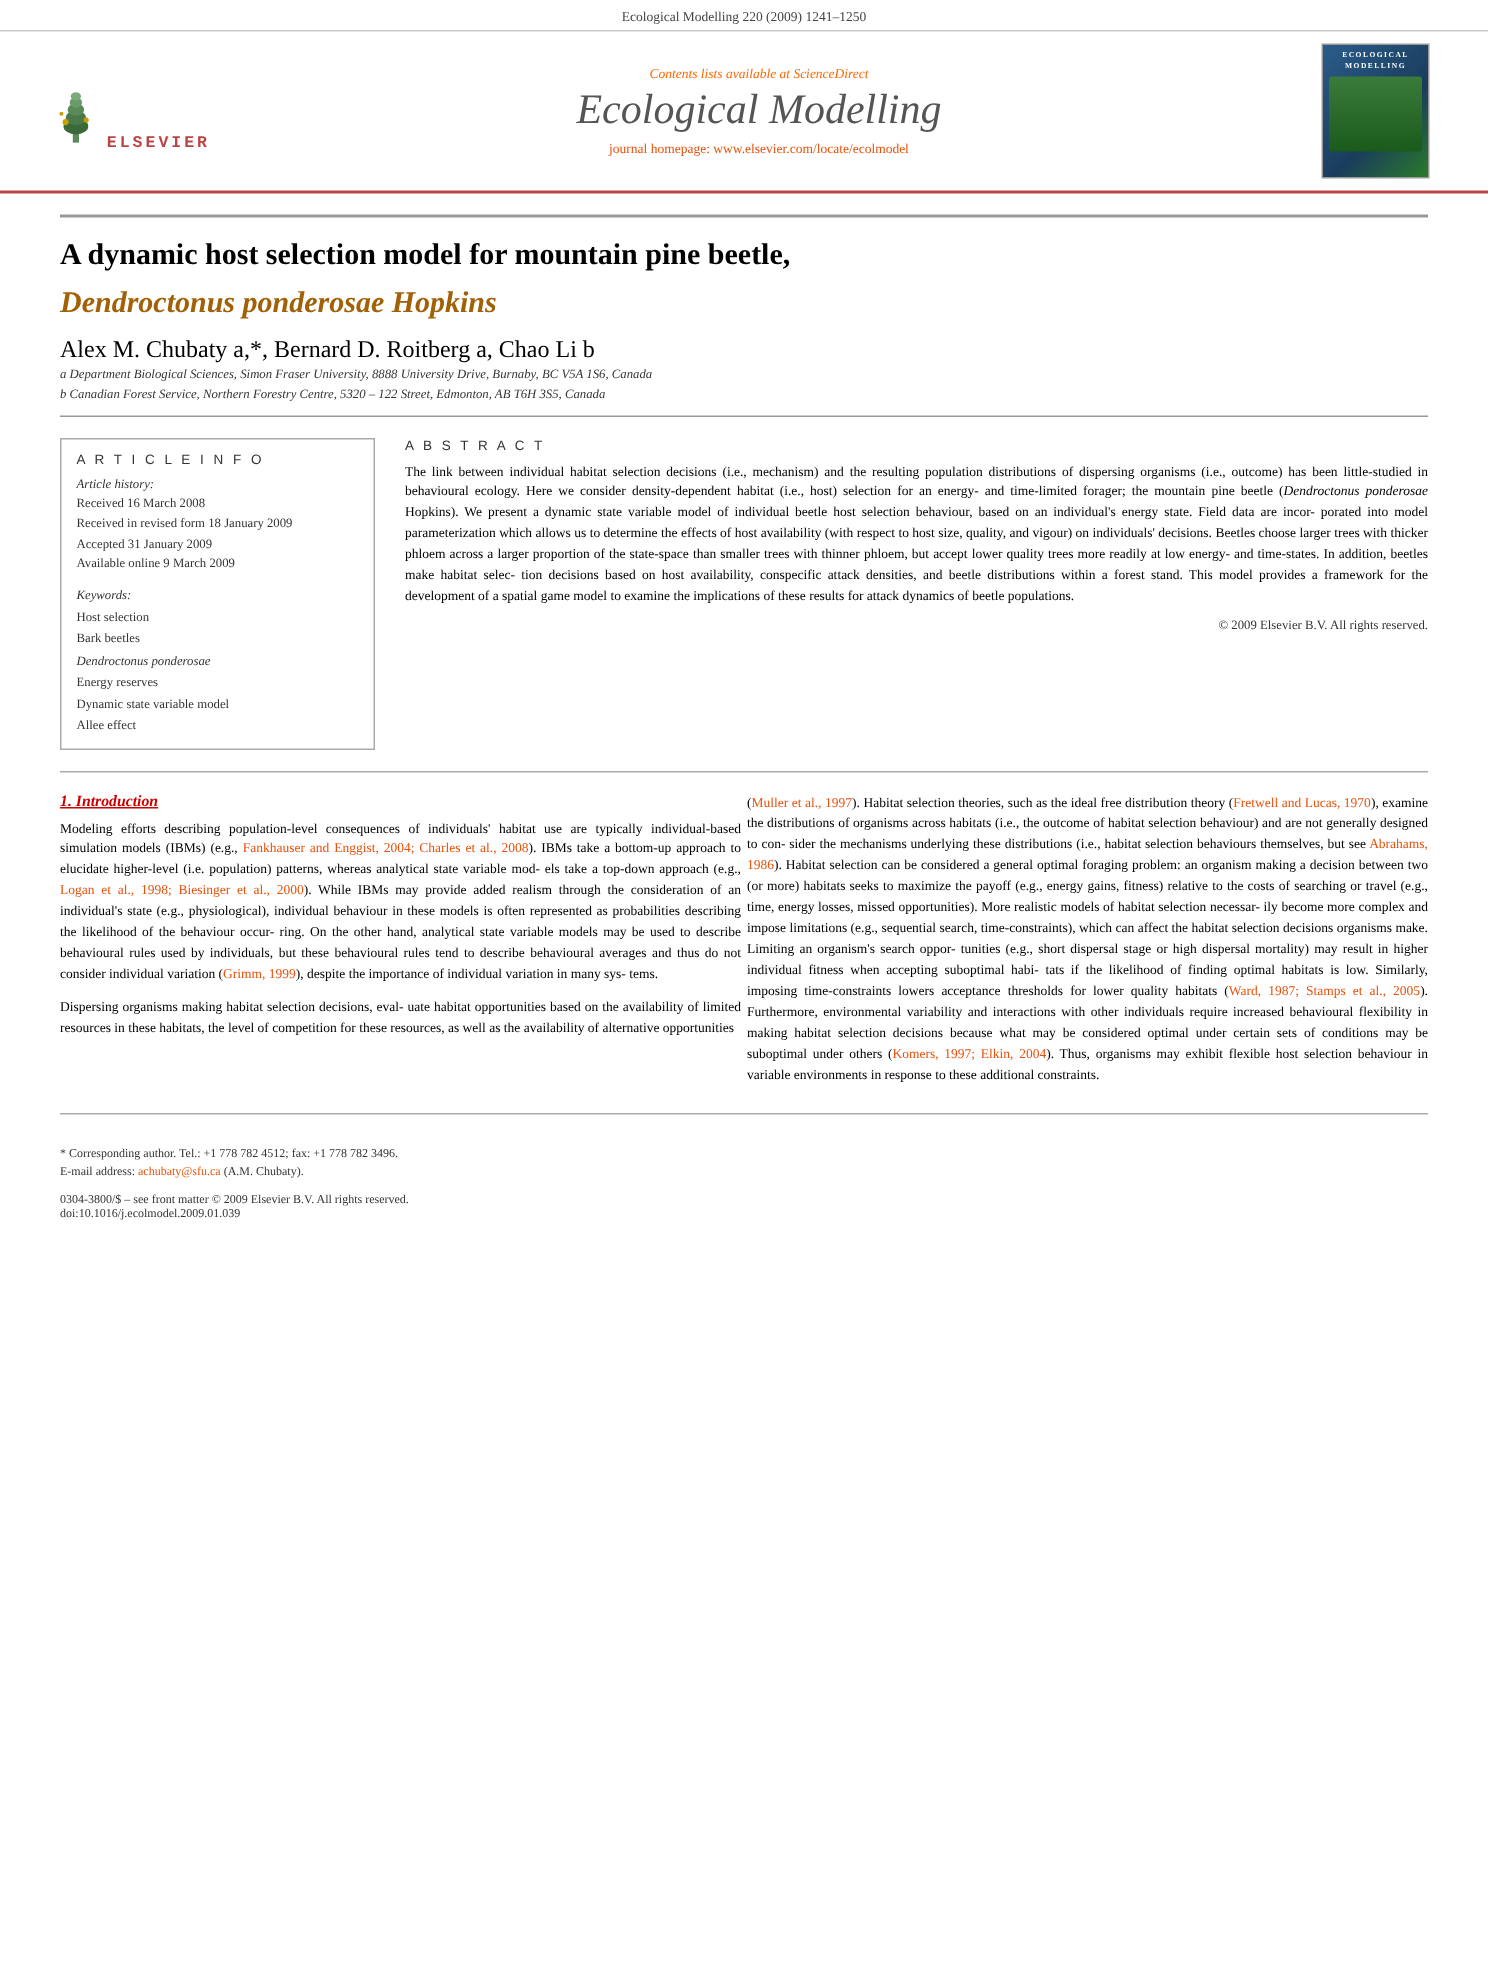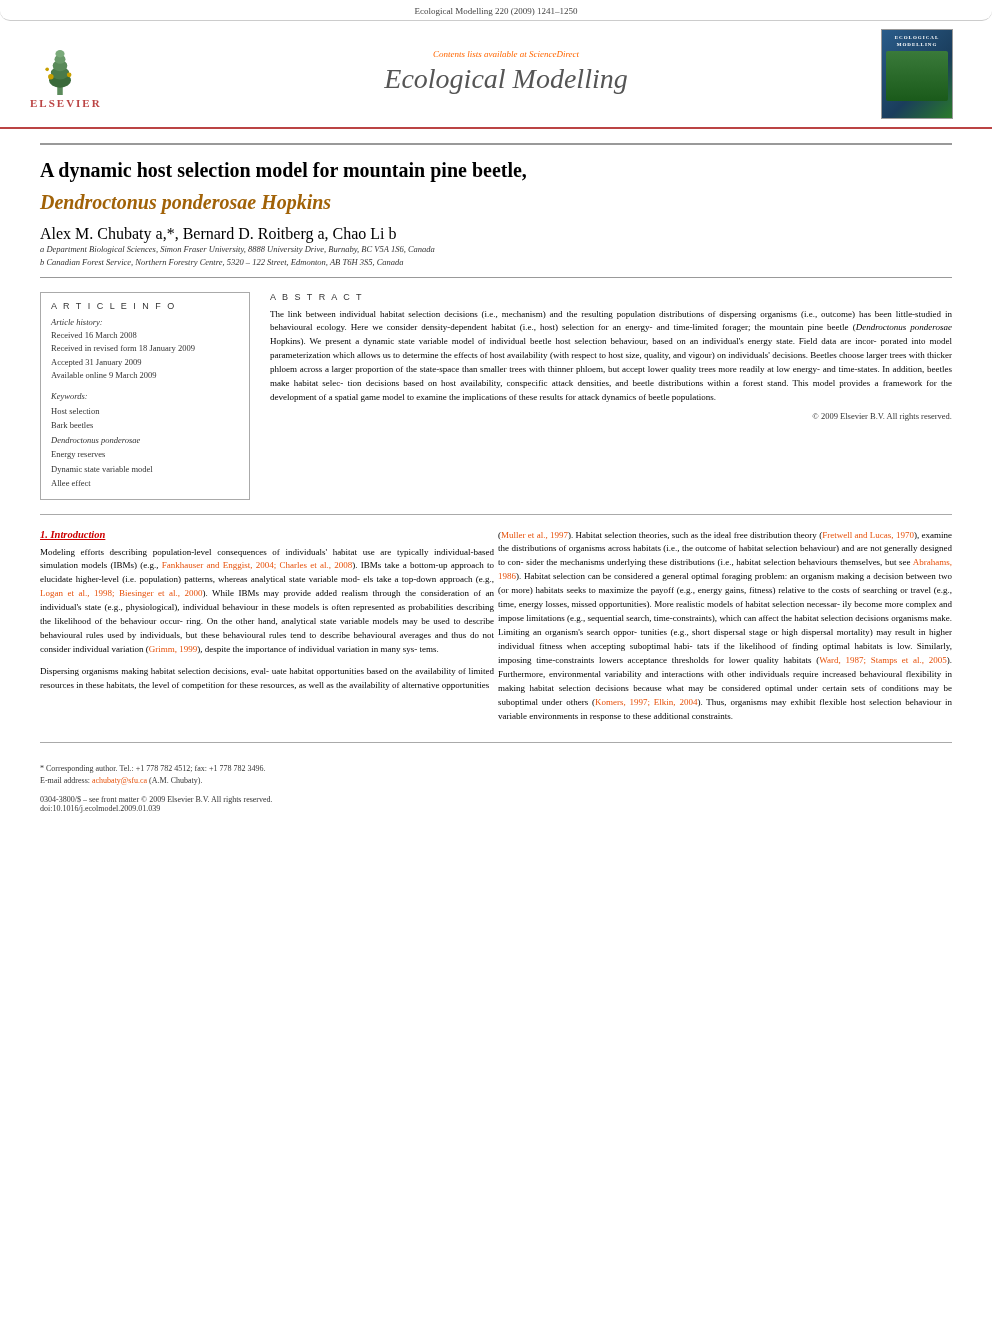--- a/index.html
+++ b/index.html
@@ -12,37 +12,37 @@
       min-height: 1323px;
     }
 
     
     .journal-header {
       text-align: center;
       padding: 6px 11px 4px;
       font-size: 9px;
       color: #444;
       border-bottom: 1px solid #ccc;
-      border-radius: 10px;
     }
 
     
     .banner {
       display: flex;
       align-items: center;
       padding: 8px 30px;
       border-bottom: 2px solid #b44;
     }
     .banner-left {
       width: 110px;
     }
     .elsevier-logo {
       display: flex;
-      flex-direction: column;
-      align-items: flex-start;
+      flex-direction: row;
+      align-items: flex-end;
+      font-family: Liberation Mono, monospace;
     }
     .elsevier-tree {
       width: 60px;
       height: 55px;
     }
     .elsevier-text {
       font-size: 11px;
       font-weight: bold;
       letter-spacing: 2px;
       color: #b44;
@@ -304,20 +304,24 @@
       </svg>
       <div class="elsevier-text">ELSEVIER</div>
     </div>
   </div>
   <div class="banner-center">
     <div class="sciencedirect-link">
       <span>Contents lists available at</span>
       <span style="cursor:pointer;text-align:right;">ScienceDirect</span>
     </div>
     <div class="journal-title">Ecological Modelling</div>
+    <div class="journal-homepage">
+      <span>journal homepage:</span>
+      <span style="color:#e6520c;cursor:pointer;">www.elsevier.com/locate/ecolmodel</span>
+    </div>
   </div>
   <div class="banner-right">
     <div class="journal-cover">
       <div class="cover-title">ECOLOGICAL<br>MODELLING</div>
       <div class="cover-image-area"></div>
     </div>
   </div>
 </div>
 
 <div class="main-content">

